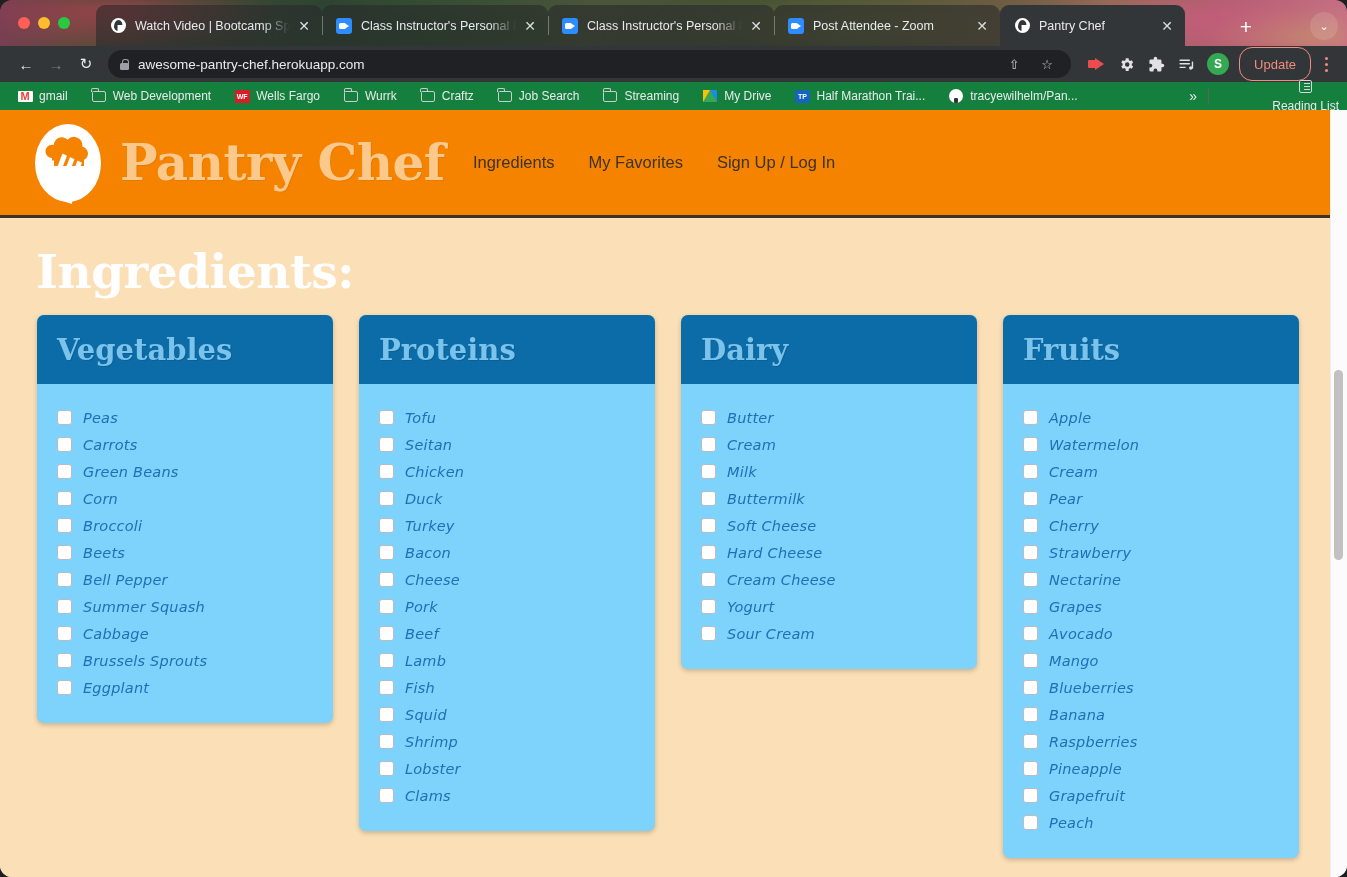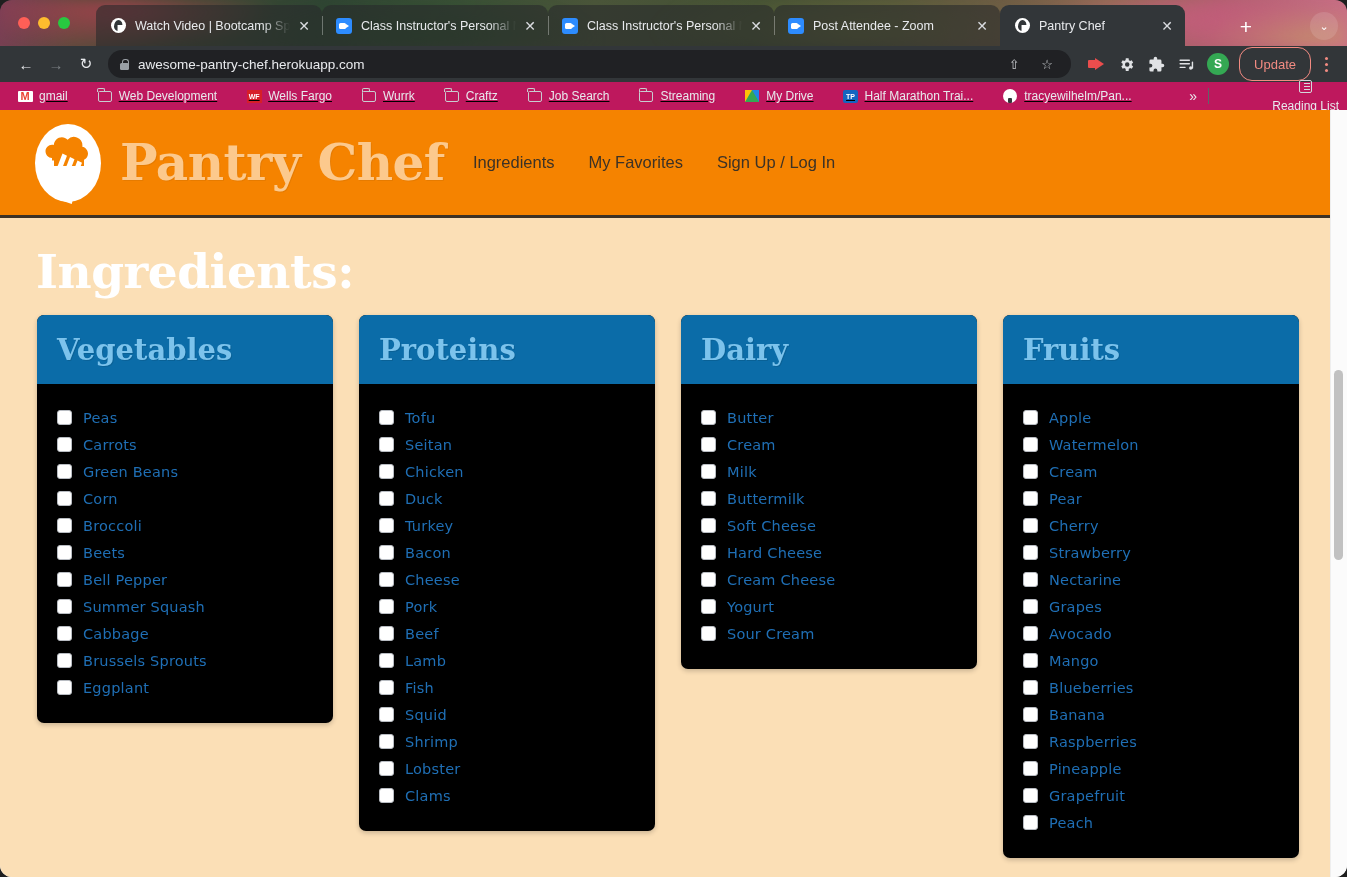--- a/index.html
+++ b/index.html
@@ -280,27 +280,26 @@
     margin-left: 2px;
   }
   .kebab span {
     width: 3px; height: 3px; border-radius: 50%;
     background: #f28b82;
   }
 
   
   .bookmarks {
     height: 28px;
-    background: #be185d;
+    background: #15803d;
     display: flex;
     align-items: center;
     padding: 0 6px 0 10px;
-    gap: 15px;
-    position: relative;
-    text-decoration: underline;
+    gap: 9px;
+    position: relative;
   }
   .bm {
     display: flex;
     align-items: center;
     gap: 6px;
     padding: 3px 7px;
     border-radius: 4px;
     color: #e8eaed;
     font-size: 12px;
     white-space: nowrap;
@@ -470,21 +469,21 @@
 
   
   .card-grid {
     display: flex;
     gap: 26px;
     padding: 0 36px 30px 37px;
     align-items: flex-start;
   }
   .category-card {
     flex: 0 0 296px;
-    background: #000000;
+    background: #7dd3fc;
     border-radius: 7px;
     box-shadow: 0 2px 5px rgba(0,0,0,.20);
     overflow: hidden;
   }
   .card-header {
     background: #0b6ca8;
     padding: 18px 20px 17px 20px;
   }
   .card-header h2 {
     font-family: "DejaVu Serif", serif;
@@ -495,20 +494,21 @@
     text-shadow: 1px 1px 0 rgba(0,0,0,.10);
   }
   .card-body {
     padding: 20px 18px 22px 20px;
   }
   .check-row {
     display: flex;
     align-items: center;
     gap: 11px;
     height: 27px;
+    font-style: italic;
   }
   .check-box {
     flex: 0 0 15px;
     width: 15px; height: 15px;
     border: 1px solid #b8bcc2;
     border-radius: 3px;
     background: #fff;
   }
   .check-label {
     font-family: "DejaVu Sans", sans-serif;

